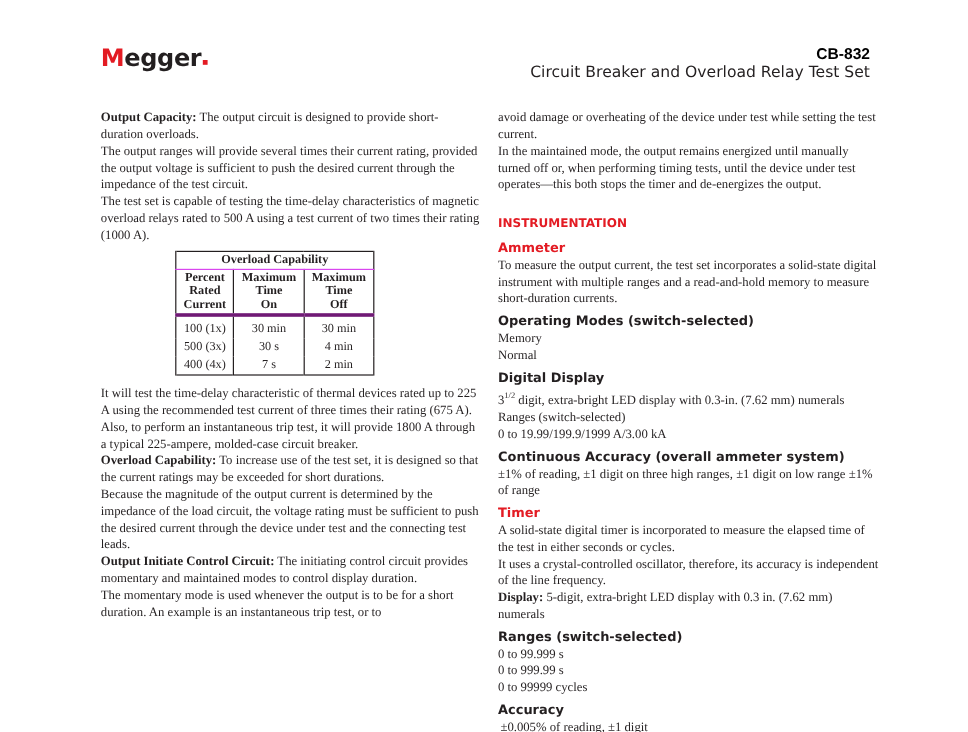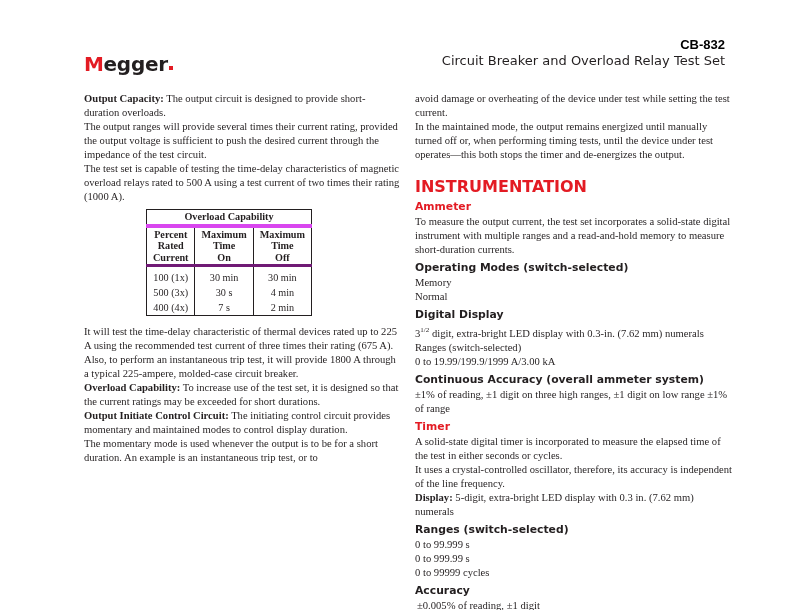--- a/index.html
+++ b/index.html
@@ -1,34 +1,34 @@
 <!DOCTYPE html>
 <html><head>
 <meta charset="utf-8">
 <style>
   html, body { margin: 0; padding: 0; background: #ffffff; }
   body { width: 807px; height: 610px; position: relative; overflow: hidden; font-family: "Liberation Serif", "DejaVu Serif", serif; color: #231f20; }
-  .logo { position: absolute; left: 84px; top: 52px; font-family: "DejaVu Sans", "Liberation Sans", sans-serif; font-weight: bold; font-size: 20px; letter-spacing: -0.3px; color: #231f20; }
+  .logo { position: absolute; left: 84px; top: 36px; font-family: "DejaVu Sans", "Liberation Sans", sans-serif; font-weight: bold; font-size: 20px; letter-spacing: -0.3px; color: #231f20; }
   .logo .m { color: #e31b23; }
   .logo .dot { display: inline-block; width: 4px; height: 4px; background: #e31b23; margin-left: 1px; vertical-align: 1px; }
   .model { position: absolute; right: 82px; top: 37px; font-family: Liberation Sans, sans-serif; font-weight: bold; font-size: 13px; color: #000000; }
   .subtitle { position: absolute; right: 82px; top: 53px; font-family: "DejaVu Sans", "Liberation Sans", sans-serif; font-size: 13px; color: #231f20; text-align: right; }
   .col { position: absolute; top: 92px; font-size: 10.6px; line-height: 14px; }
   .col-left { left: 84px; width: 316px; }
   .col-right { left: 415px; width: 320px; top: 92px; }
   .p { margin: 0; }
   .b { font-weight: bold; }
   table.ol { border-collapse: collapse; margin: 5px 0 9px 62px; font-size: 10.2px; line-height: 11.5px; }
   table.ol td, table.ol th { border-left: 1px solid #231f20; border-right: 1px solid #231f20; text-align: center; padding: 0 6px; }
   table.ol { border: 1px solid #231f20; }
-  table.ol th.cap { border-bottom: 4px solid #d946ef; font-weight: bold; padding: 1px 16px; }
+  table.ol th.cap { border-bottom: 1px solid #d946ef; font-weight: bold; padding: 1px 16px; }
   table.ol tr.hdr th { font-weight: bold; border-bottom: 3px solid #701a75; padding: 1px 6px 1px 6px; }
   table.ol tr.first td { padding-top: 4px; }
   table.ol td { padding-top: 1px; padding-bottom: 1px; height: 13px; }
-  .h-sec { font-family: "DejaVu Sans", "Liberation Sans", sans-serif; font-weight: bold; color: #e31b23; font-size: 16px; margin: 18px 0 6px 0; }
+  .h-sec { font-family: "DejaVu Sans", "Liberation Sans", sans-serif; font-weight: bold; color: #e31b23; font-size: 10px; margin: 18px 0 6px 0; }
   .h-red { font-family: "DejaVu Sans", "Liberation Sans", sans-serif; font-weight: bold; color: #e31b23; font-size: 10.8px; margin: 0 0 1px 0; line-height: 14px; }
   .h-blk { font-family: "DejaVu Sans", "Liberation Sans", sans-serif; font-weight: bold; color: #231f20; font-size: 10.8px; margin: 4px 0 1px 0; line-height: 14px; }
   .ind { padding-left: 2px; }
   sup.frac { font-size: 7px; margin-top: 18px; }
 </style>
 </head>
 <body>
 
 <div class="logo"><span class="m">M</span><span>egger</span><span class="dot"></span></div>
 <div class="model">CB-832</div>
@@ -63,20 +63,21 @@
       <td>400 (4x)</td>
       <td>7 s</td>
       <td>2 min</td>
     </tr>
   </tbody>
     </table>
 
   <p class="p">It will test the time-delay characteristic of thermal devices rated up to 225 A using the recommended test current of three times their rating (675 A).</p>
   <p class="p">Also, to perform an instantaneous trip test, it will provide 1800 A through a typical 225-ampere, molded-case circuit breaker.</p>
   <p class="p"><span class="b">Overload Capability:</span><span> To increase use of the test set, it is designed so that the current ratings may be exceeded for short durations.</span></p>
+  <p class="p">Because the magnitude of the output current is determined by the impedance of the load circuit, the voltage rating must be sufficient to push the desired current through the device under test and the connecting test leads.</p>
   <p class="p"><span class="b">Output Initiate Control Circuit:</span><span>  The initiating control circuit provides momentary and maintained modes to control display duration.</span></p>
   <p class="p">The momentary mode is used whenever the output is to be for a short duration. An example is an instantaneous trip test, or to</p>
 </div>
 
 <div class="col col-right">
   <p class="p">avoid damage or overheating of the device under test while setting the test current.</p>
   <p class="p">In the maintained mode, the output remains energized until manually turned off or, when performing timing tests, until the device under test operates—this both stops the timer and de-energizes the output.</p>
 
   <div class="h-sec">INSTRUMENTATION</div>
 

